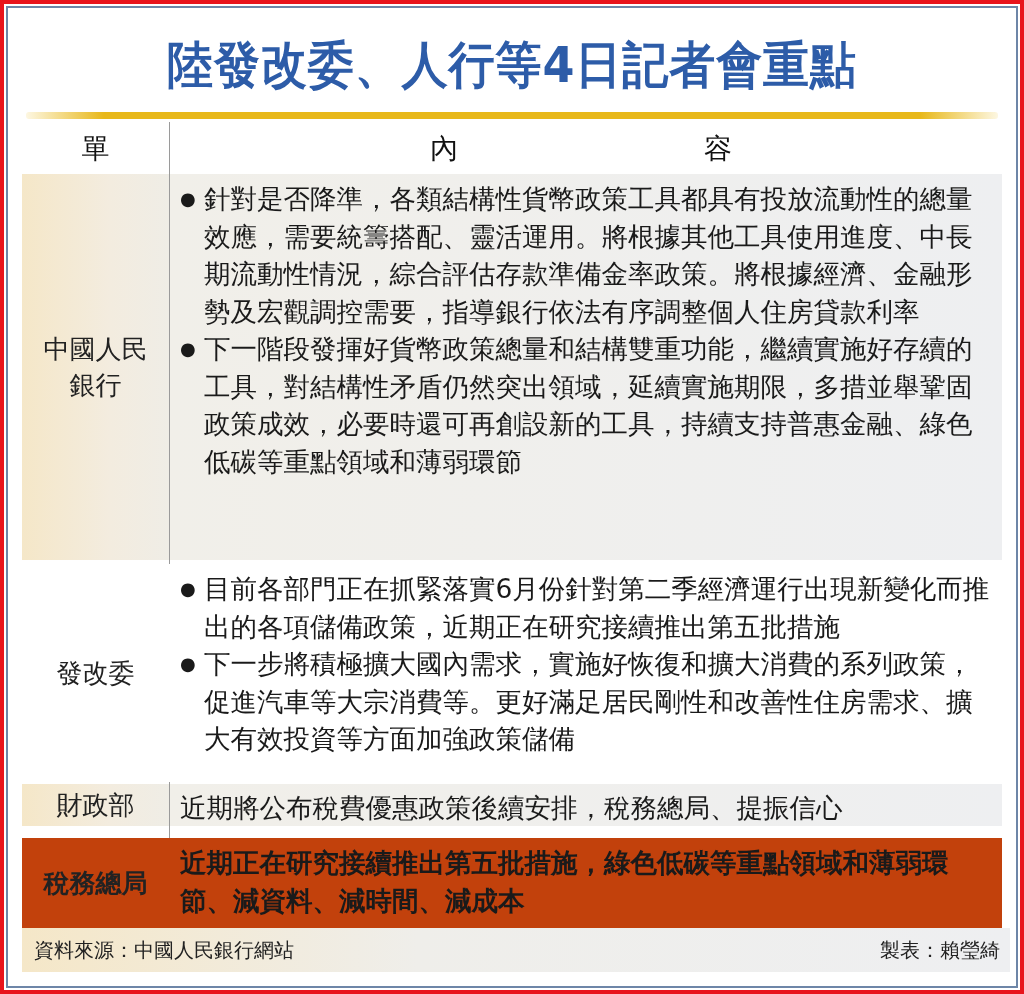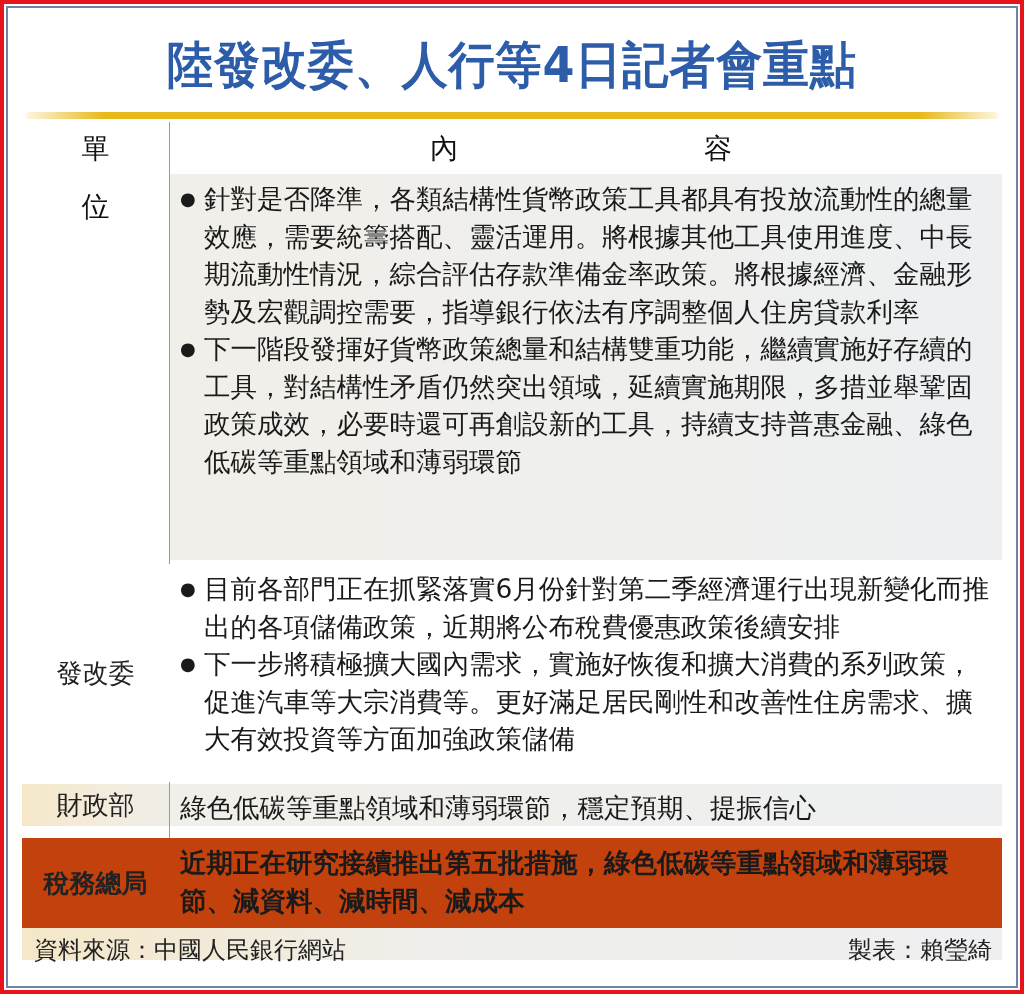--- a/index.html
+++ b/index.html
@@ -44,23 +44,23 @@
   .cell-content {
     position: absolute; left: 148px; right: 0; top: 0; bottom: 0;
     font-size: 26.5px; color: #1a1a1a; line-height: 37.5px;
   }
   .beige { background: linear-gradient(to right, #f5e7c8, #f3ecdf 60%, #efede6); }
   .grey { background: linear-gradient(to right, #f1efe9, #eeeff1); }
   .bullet { display: block; padding-left: 34px; text-indent: -24px; white-space: pre-wrap; }
   .bullet::before { content: "●"; font-size: 18px; display: inline-block; width: 24px; text-indent: 0; vertical-align: 3px; }
   .plain { display: block; padding-left: 10px; white-space: pre-wrap; }
   .footer {
-    position: absolute; left: 22px; right: 22px; top: 928px; height: 32px;
+    position: absolute; left: 22px; right: 14px; top: 928px; height: 44px;
     background: linear-gradient(to right, #f5e7c8, #efeeea 40%, #eeeff1);
-    font-size: 24px; color: #222; line-height: 44px;
+    font-size: 20px; color: #222; line-height: 44px;
   }
   .footer .src { position: absolute; left: 12px; }
   .footer .maker { position: absolute; right: 10px; }
 </style>
 </head>
 <body>
 
 <div class="outer"></div>
 <div class="inner"></div>
 
@@ -70,38 +70,44 @@
 <div class="table">
   <div class="vline" style="height:805px;"></div>
 
   <div class="hdr">
     <div class="c1">單位</div>
     <div class="c2a">內</div>
     <div class="c2b">容</div>
   </div>
 
   <div class="row" style="top:54px; height:386px;">
+    <div class="cell-unit beige">
+      <div>
+        <div>中國人民</div>
+        <div>銀行</div>
+      </div>
+    </div>
     <div class="cell-content grey" style="padding-top:6px; box-sizing:border-box; padding-right:20px;">
       <span class="bullet">針對是否降準，各類結構性貨幣政策工具都具有投放流動性的總量效應，需要統籌搭配、靈活運用。將根據其他工具使用進度、中長期流動性情況，綜合評估存款準備金率政策。將根據經濟、金融形勢及宏觀調控需要，指導銀行依法有序調整個人住房貸款利率</span>
       <span class="bullet">下一階段發揮好貨幣政策總量和結構雙重功能，繼續實施好存續的工具，對結構性矛盾仍然突出領域，延續實施期限，多措並舉鞏固政策成效，必要時還可再創設新的工具，持續支持普惠金融、綠色低碳等重點領域和薄弱環節</span>
     </div>
   </div>
 
   <div class="row" style="top:444px; height:218px; background:#fff;">
     <div class="cell-unit">發改委</div>
     <div class="cell-content" style="padding-top:6px; box-sizing:border-box; padding-right:10px;">
-      <span class="bullet">目前各部門正在抓緊落實6月份針對第二季經濟運行出現新變化而推出的各項儲備政策，近期將公布稅費優惠政策後續安排</span>
+      <span class="bullet">目前各部門正在抓緊落實6月份針對第二季經濟運行出現新變化而推出的各項儲備政策，近期正在研究接續推出第五批措施</span>
       <span class="bullet">下一步將積極擴大國內需求，實施好恢復和擴大消費的系列政策，促進汽車等大宗消費等。更好滿足居民剛性和改善性住房需求、擴大有效投資等方面加強政策儲備</span>
     </div>
   </div>
 
   <div class="row" style="top:664px; height:42px;">
     <div class="cell-unit beige">財政部</div>
     <div class="cell-content grey" style="line-height:48px;">
-      <span class="plain">綠色低碳等重點領域和薄弱環節，穩定預期、提振信心</span>
+      <span class="plain">近期將公布稅費優惠政策後續安排，稅務總局、提振信心</span>
     </div>
   </div>
 
   <div class="row" style="top:718px; height:90px; background:#c2410c;font-weight:bold;">
     <div class="cell-unit">稅務總局</div>
     <div class="cell-content" style="padding-top:6px; box-sizing:border-box; padding-right:30px;">
       <span class="plain">近期正在研究接續推出第五批措施，綠色低碳等重點領域和薄弱環節、減資料、減時間、減成本</span>
     </div>
   </div>
 </div>

